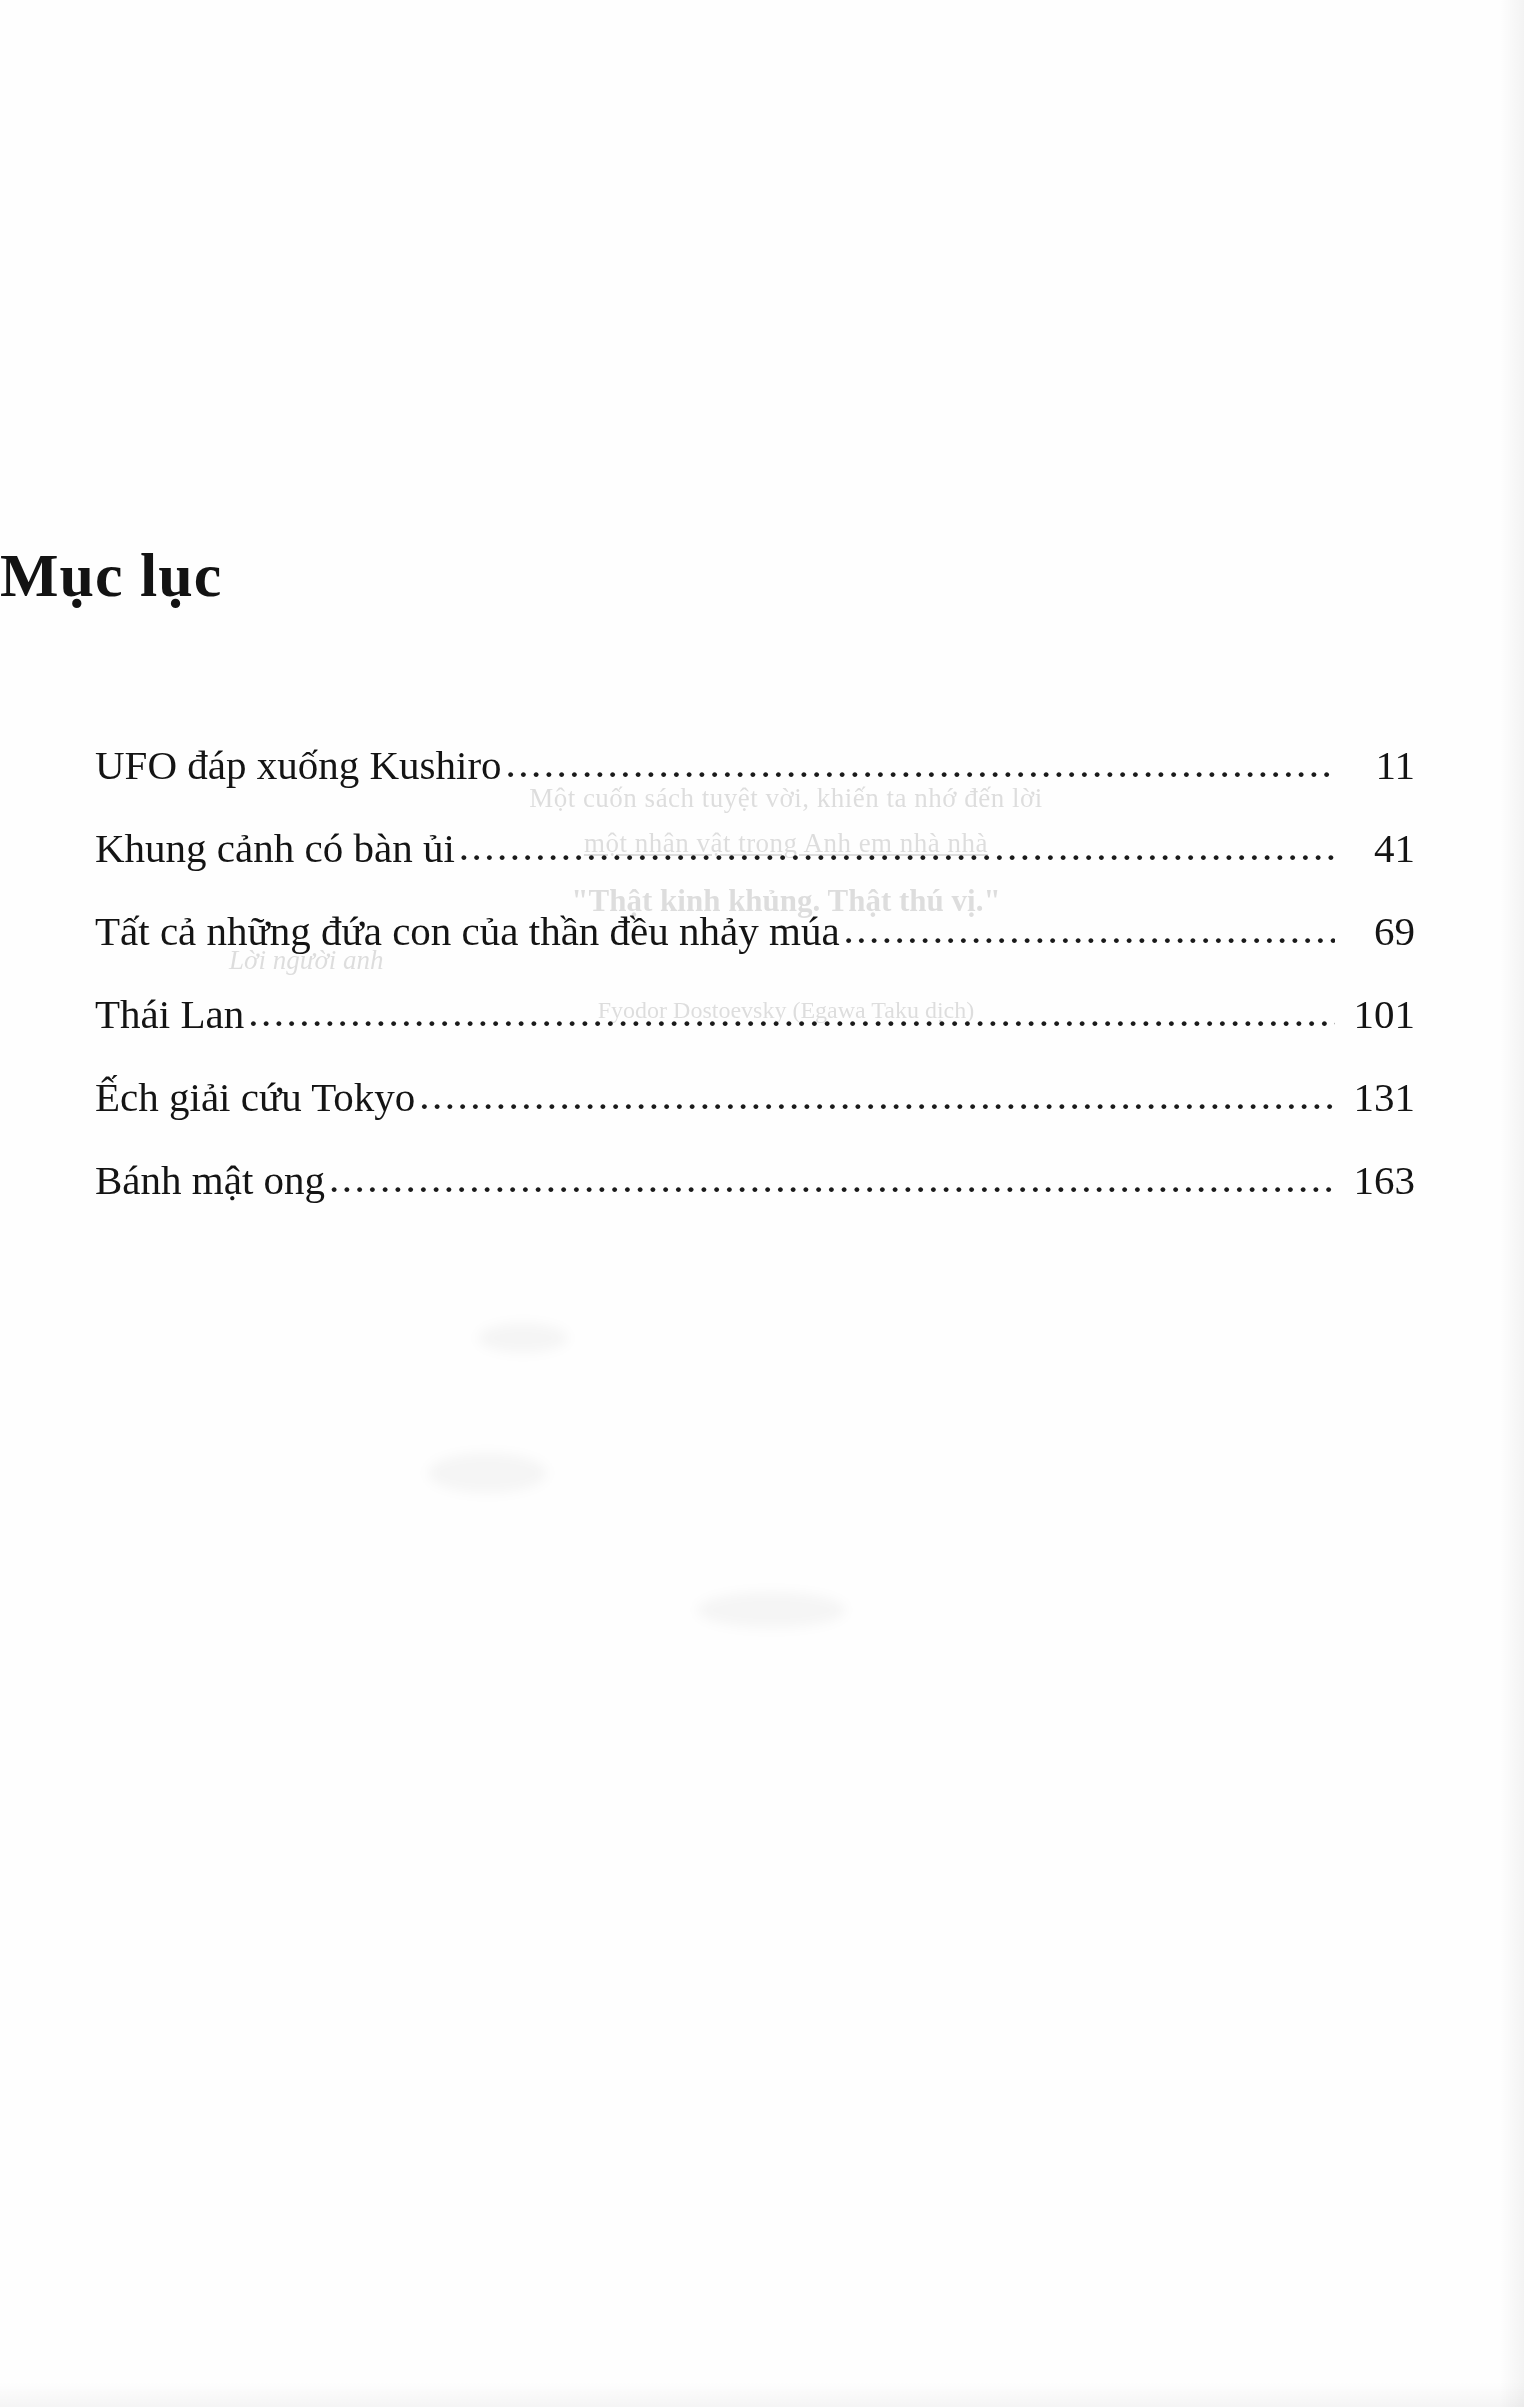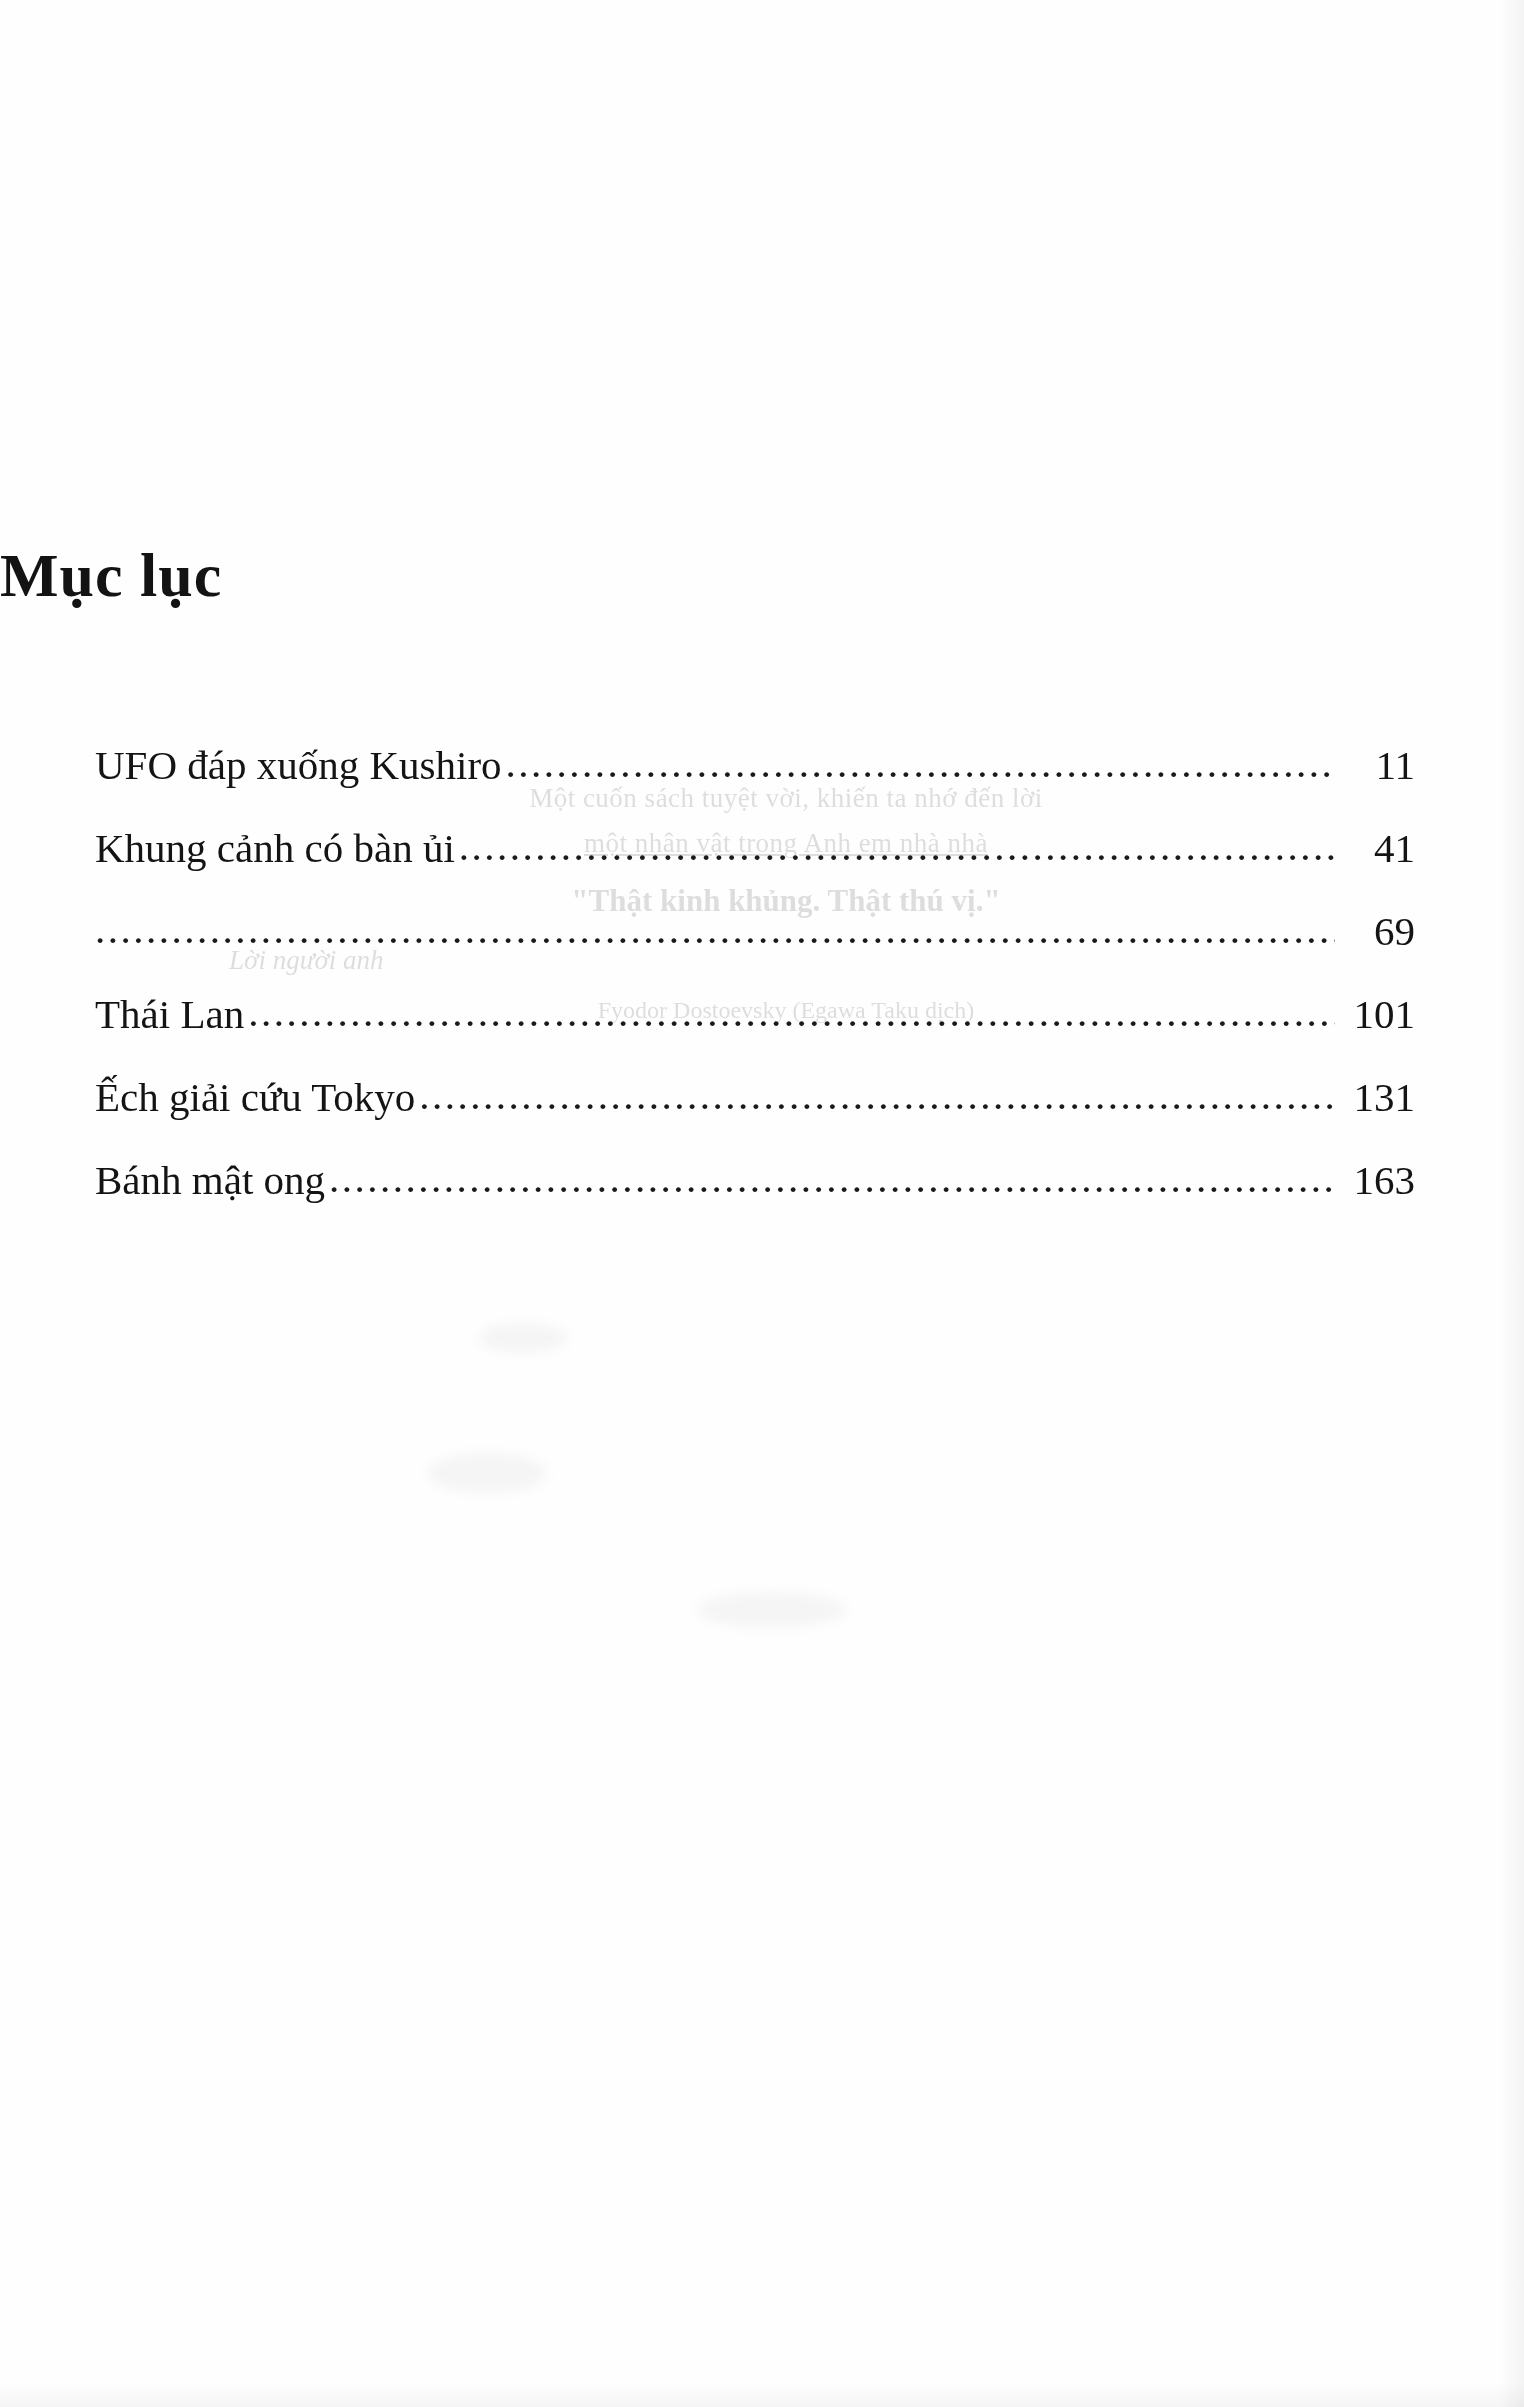--- a/index.html
+++ b/index.html
@@ -145,20 +145,21 @@
       <span class="toc-page">11</span>
     </div>
 
     <div class="toc-row">
       <span class="toc-label">Khung cảnh có bàn ủi</span>
       <span class="toc-dots">.......................................................................................................................................................</span>
       <span class="toc-page">41</span>
     </div>
 
     <div class="toc-row">
+      <span class="toc-label">Tất cả những đứa con của thần đều nhảy múa</span>
       <span class="toc-dots">.......................................................................................................................................................</span>
       <span class="toc-page">69</span>
     </div>
 
     <div class="toc-row">
       <span class="toc-label">Thái Lan</span>
       <span class="toc-dots">.......................................................................................................................................................</span>
       <span class="toc-page">101</span>
     </div>
 

